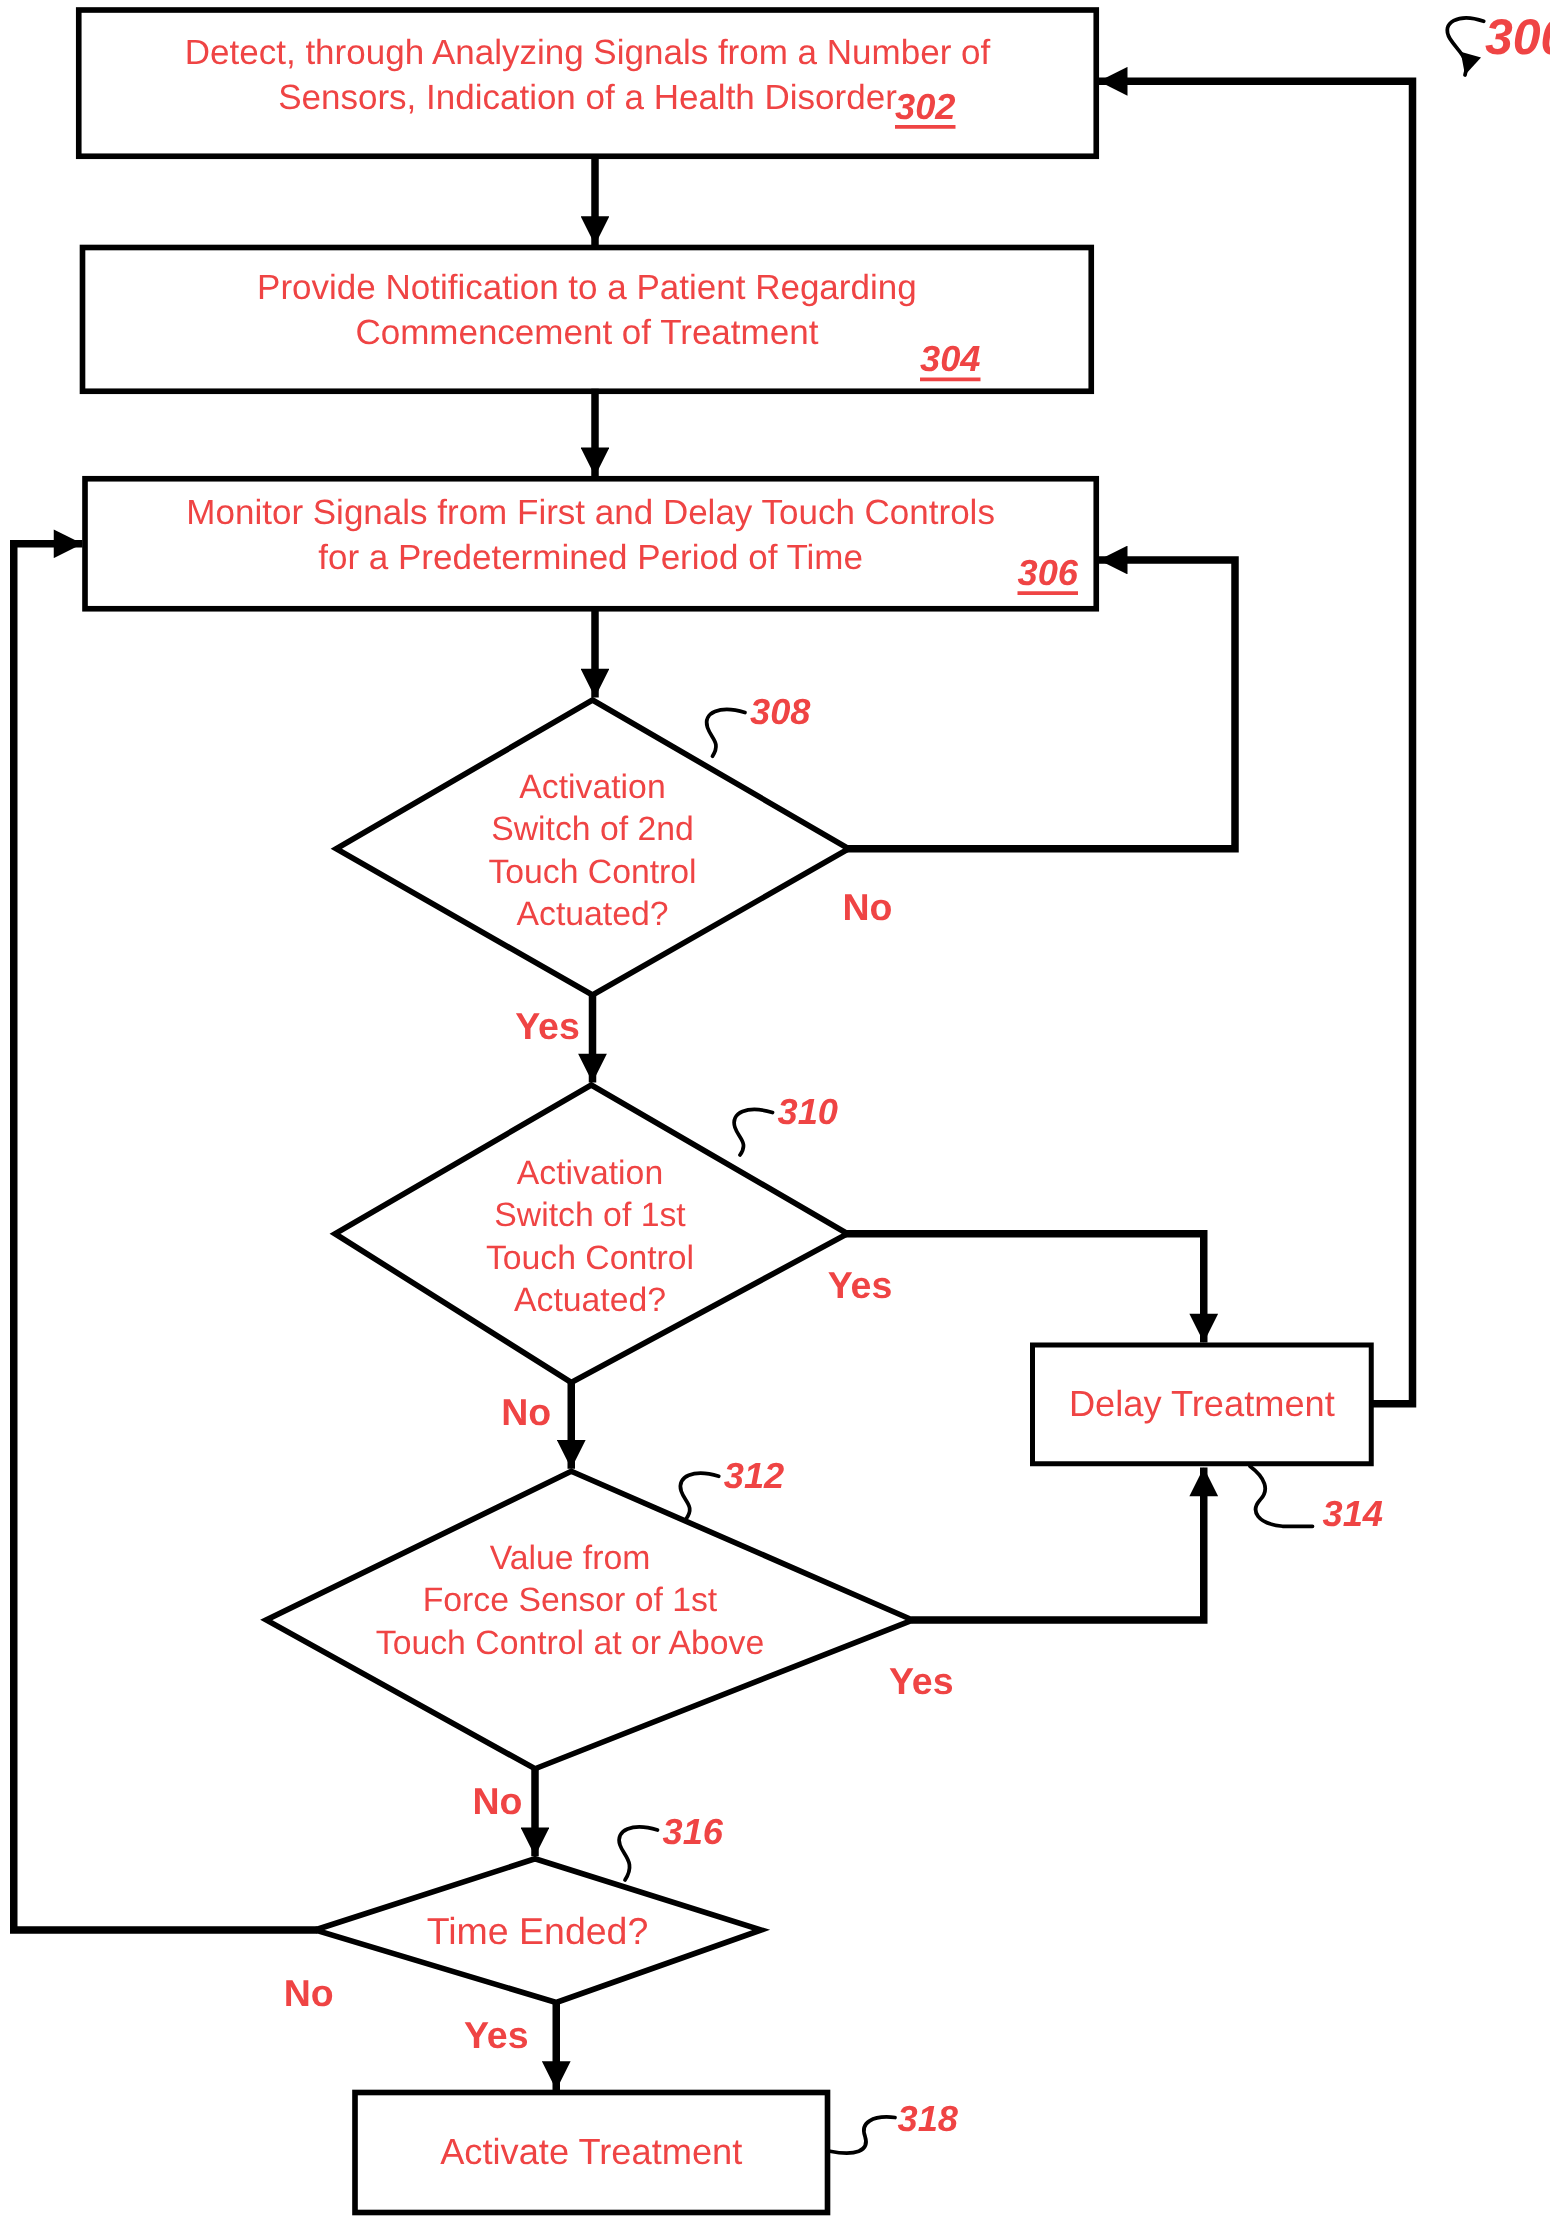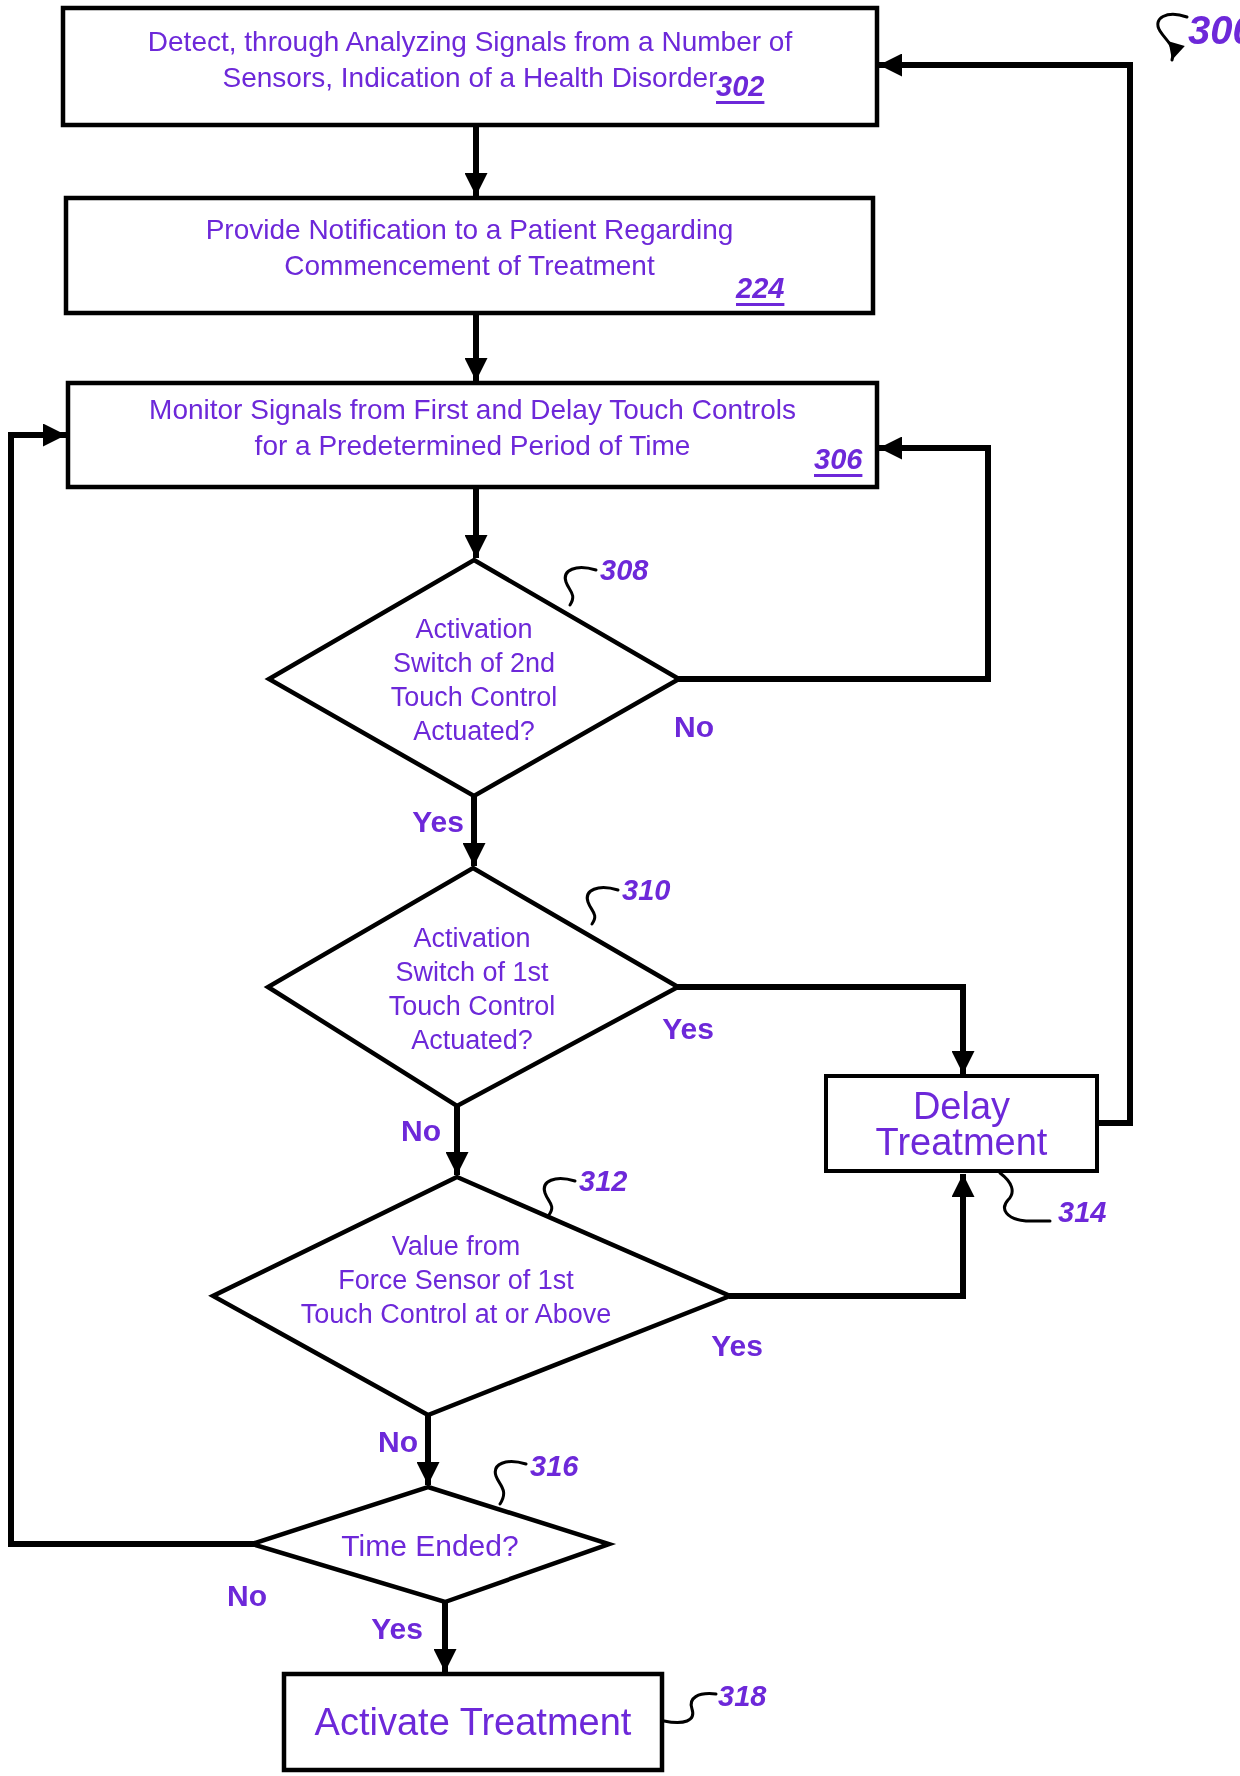--- a/index.html
+++ b/index.html
@@ -1,21 +1,21 @@
 <!DOCTYPE html>
 <html><head>
 <meta charset="utf-8">
 <style>
   html,body{margin:0;padding:0;background:#ffffff;}
   #fig{position:relative;width:1240px;height:1776px;background:#ffffff;
-       font-family:"Liberation Sans","DejaVu Sans",sans-serif;color:#6d28d9;overflow:hidden;}
+       font-family:"Liberation Sans","DejaVu Sans",sans-serif;color:#ef4444;overflow:hidden;}
   #shapes{position:absolute;left:0;top:0;width:1240px;height:1776px;}
   .btxt{position:absolute;text-align:center;font-size:28px;line-height:36px;font-weight:400;}
   .dtxt{position:absolute;text-align:center;font-size:27px;line-height:34px;font-weight:400;}
-  .ctr{display:flex;align-items:center;justify-content:center;font-size:38px;}
+  .ctr{display:flex;align-items:center;justify-content:center;font-size:29px;}
   .ref{position:absolute;font-size:29px;font-weight:bold;font-style:italic;white-space:nowrap;}
   .ref.u{text-decoration:underline;text-decoration-thickness:2.5px;text-underline-offset:5px;}
   .yn{position:absolute;font-size:30px;font-weight:600;transform:translate(-50%,-50%);white-space:nowrap;}
 </style>
 </head>
 <body>
 
 <div id="fig">
 
   <svg id="shapes" viewBox="0 0 1240 1776" xmlns="http://www.w3.org/2000/svg">
@@ -65,21 +65,21 @@
   <div class="btxt" style="left:63px;top:24px;width:814px;">
     <div>Detect, through Analyzing Signals from a Number of</div>
     <div>Sensors, Indication of a Health Disorder</div>
   </div>
   <div class="ref u" style="left:716px;top:70px;">302</div>
 
   <div class="btxt" style="left:66px;top:212px;width:807px;">
     <div>Provide Notification to a Patient Regarding</div>
     <div>Commencement of Treatment</div>
   </div>
-  <div class="ref u" style="left:736px;top:272px;">224</div>
+  <div class="ref u" style="left:736px;top:272px;">304</div>
 
   <div class="btxt" style="left:68px;top:392px;width:809px;">
     <div>Monitor Signals from First and Delay Touch Controls</div>
     <div>for a Predetermined Period of Time</div>
   </div>
   <div class="ref u" style="left:814px;top:443px;">306</div>
 
   <div class="dtxt" style="left:294px;top:612px;width:360px;">
     <div>Activation</div>
     <div>Switch of 2nd</div>

